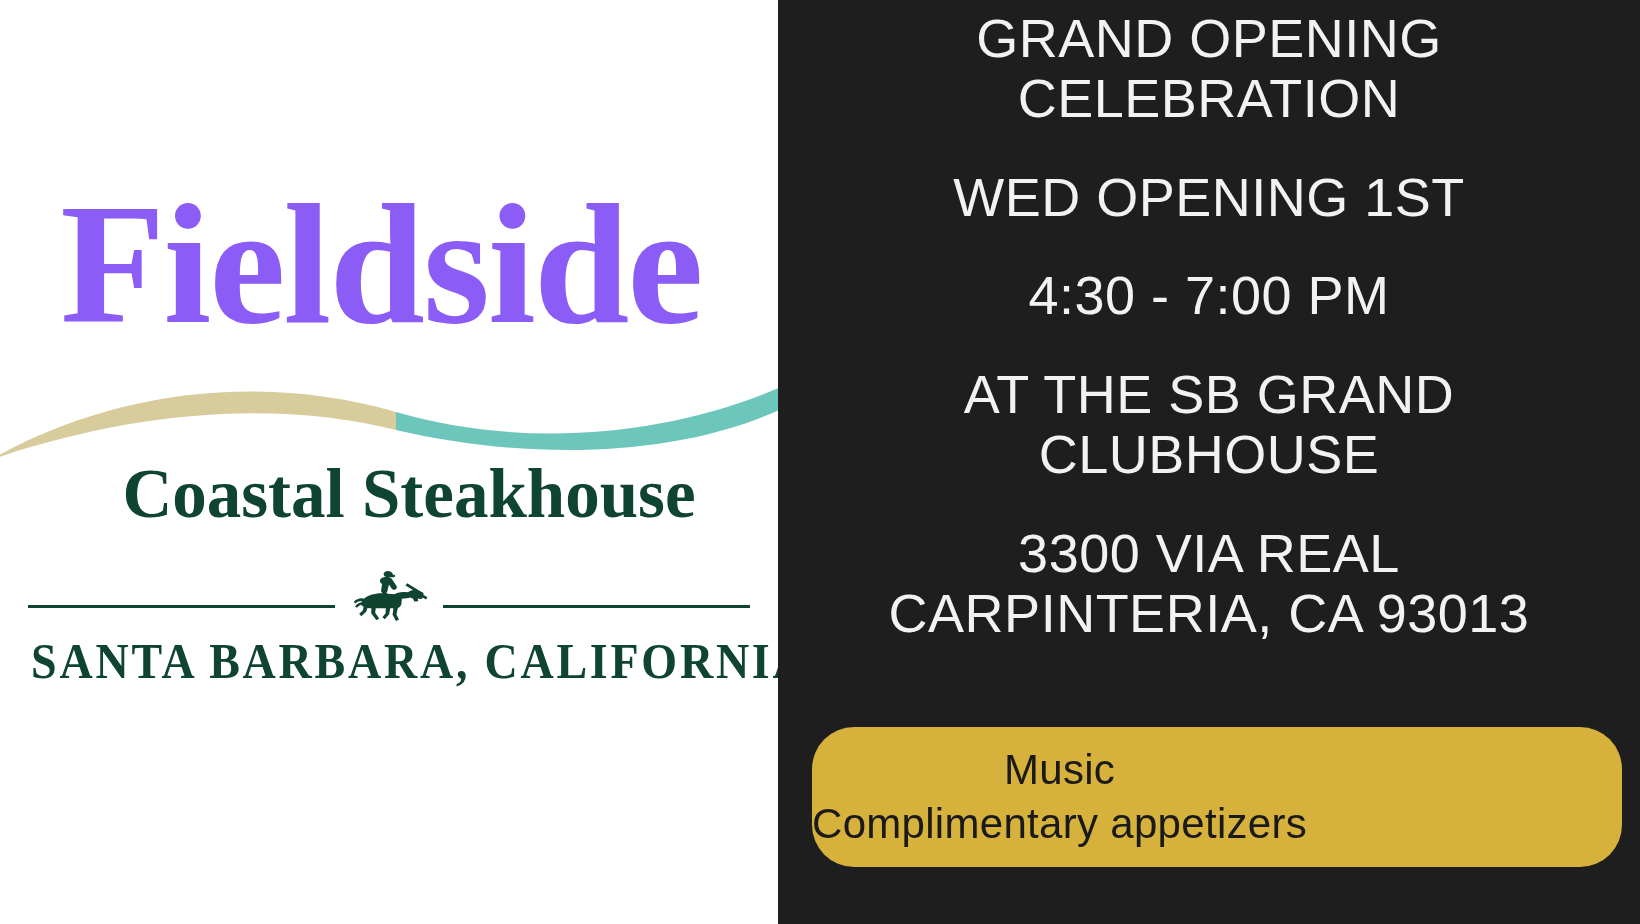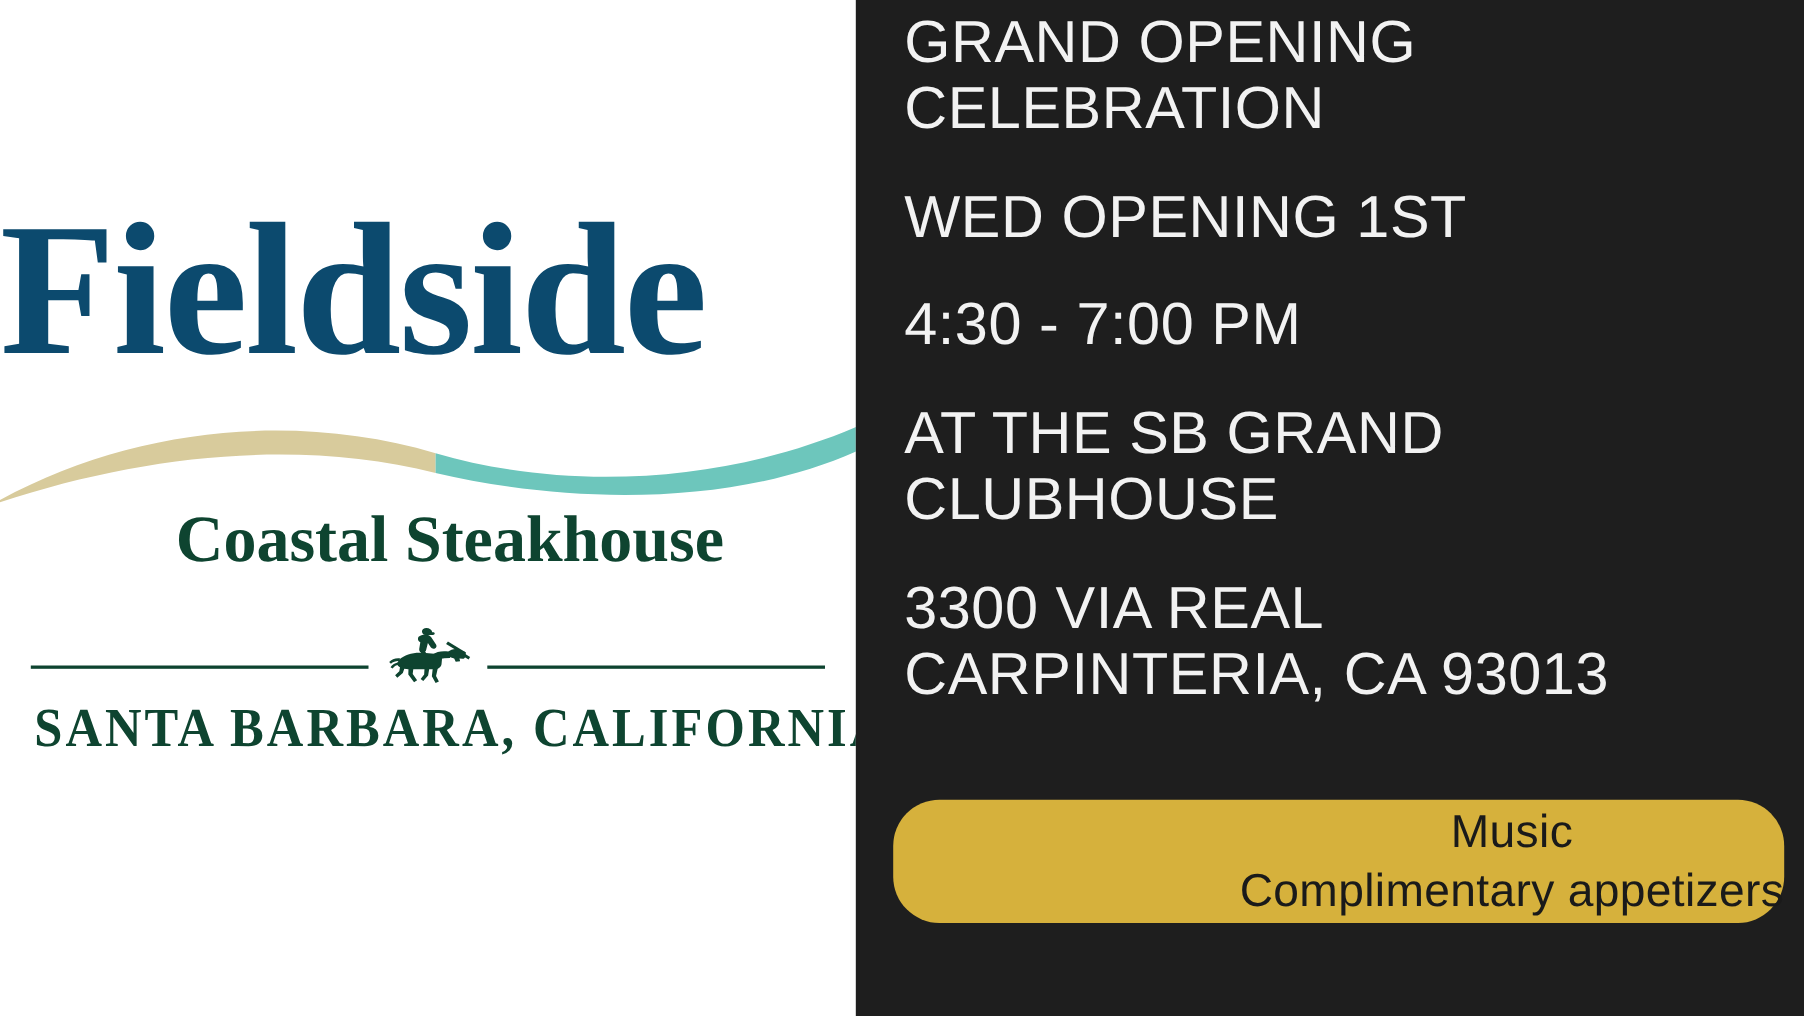--- a/index.html
+++ b/index.html
@@ -29,48 +29,48 @@
     background: #ffffff;
     flex: 0 0 778px;
     overflow: hidden;
   }
 
   .brand-name {
     position: absolute;
     left: 0;
     right: 16px;
     top: 178px;
-    text-align: left;
+    text-align: center;
     font-family: "Liberation Serif", "DejaVu Serif", serif;
     font-weight: 700;
     font-size: 172px;
     line-height: 1;
     letter-spacing: -2px;
-    color: #0c4a6e;
+    color: #8b5cf6;
     white-space: nowrap;
   }
 
   .wave-wrap {
     position: absolute;
     left: -4px;
     top: 368px;
     width: 790px;
     height: 92px;
   }
   .wave-wrap svg { display: block; width: 100%; height: 100%; }
 
   .brand-sub {
     position: absolute;
     left: 0;
     right: 0;
     top: 460px;
     text-align: center;
     font-family: "Liberation Serif", "DejaVu Serif", serif;
     font-weight: 700;
-    font-size: 60px;
+    font-size: 69px;
     line-height: 1;
     letter-spacing: 0px;
     color: #0E4430;
     white-space: nowrap;
     padding-left: 40px;
   }
 
   .divider-row {
     position: absolute;
     left: 28px;
@@ -120,48 +120,49 @@
     flex: 0 0 862px;
     background: #1E1E1E;
     overflow: hidden;
   }
 
   .details-stack {
     position: absolute;
     left: 0;
     right: 0;
     top: 8px;
-    padding: 0 44px;
+    padding: 0 32px;
     box-sizing: border-box;
+    text-align: center;
   }
 
   .detail-line {
     color: #F2F2F2;
     font-family: "Liberation Sans", sans-serif;
     font-weight: 400;
     font-size: 54px;
     line-height: 1.12;
     letter-spacing: 0.5px;
     margin: 0 0 38px 0;
     white-space: pre-line;
   }
   .detail-line:last-child { margin-bottom: 0; }
 
   .promo-banner {
     position: absolute;
     left: 34px;
     top: 727px;
     width: 810px;
-    height: 112px;
+    height: 140px;
     box-sizing: border-box;
     background: #D6B13C;
     border-radius: 42px;
     display: flex;
     align-items: center;
-    justify-content: flex-end;
+    justify-content: flex-start;
   }
   .promo-text {
     color: #1A1A1A;
     font-family: "Liberation Sans", sans-serif;
     font-weight: 400;
     font-size: 42px;
     line-height: 1.28;
     letter-spacing: 0.3px;
     text-align: center;
     white-space: pre-line;

